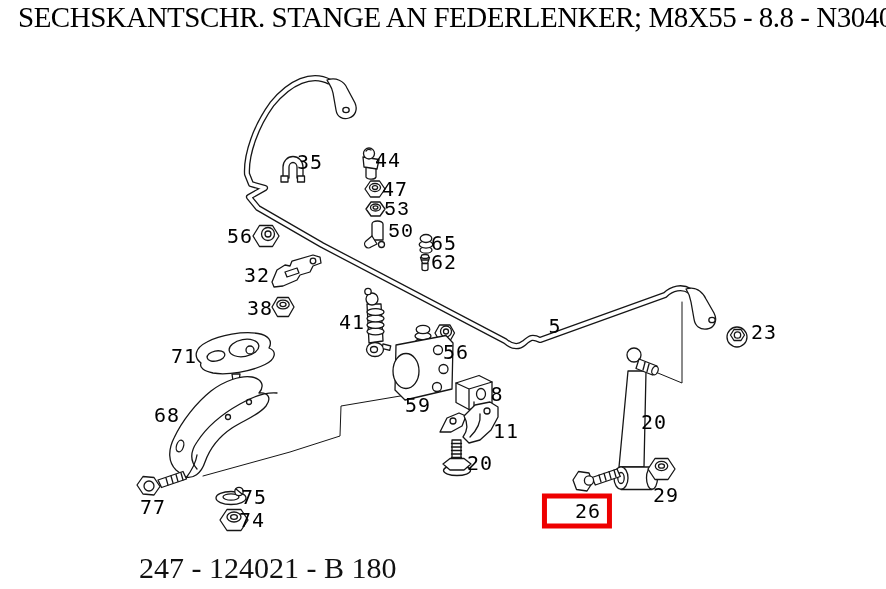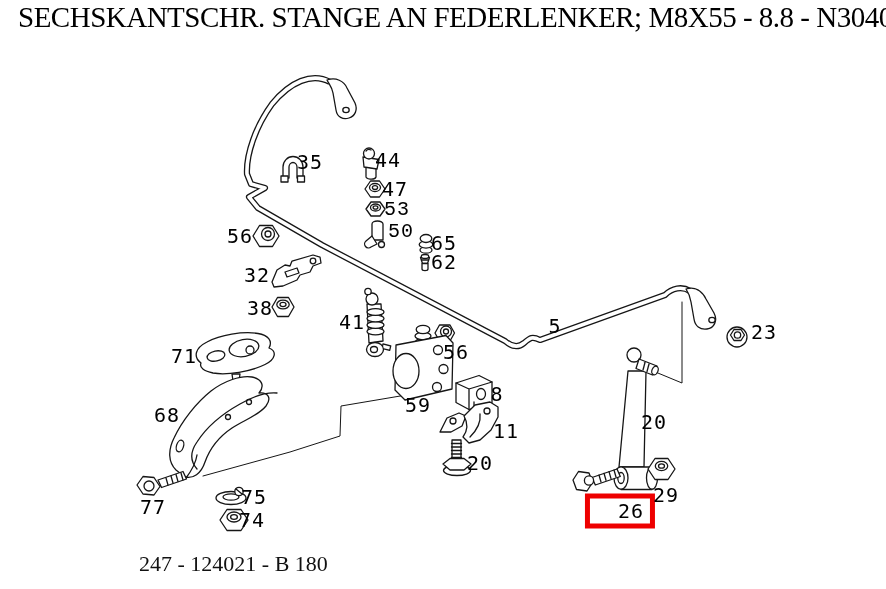--- a/index.html
+++ b/index.html
@@ -1,21 +1,21 @@
 <!DOCTYPE html>
 <html style="--hl: #ee0000;"><head>
 <meta charset="utf-8">
 <style>
   html,body{margin:0;padding:0;background:#ffffff;}
   #app{position:relative;width:886px;height:589px;background:#fff;overflow:hidden;
        font-family:"Liberation Sans",sans-serif;}
   #title{position:absolute;left:18px;top:1px;font-family:"Liberation Serif",serif;
          font-size:29px;letter-spacing:-0.5px;color:#000;white-space:nowrap;}
   #footer{position:absolute;left:139px;top:551px;font-family:"Liberation Serif",serif;
-          font-size:22px;color:#111;white-space:nowrap;}
+          font-size:30px;color:#111;white-space:nowrap;}
   #stage{position:absolute;left:0;top:0;width:886px;height:481px;}
   svg{position:absolute;left:0;top:0;}
   .part{fill:#ffffff;stroke:#161616;stroke-width:1.3;stroke-linejoin:round;stroke-linecap:round;}
   .ln{fill:none;stroke:#161616;stroke-width:1.3;stroke-linejoin:round;stroke-linecap:round;}
   .thin{stroke-width:1;}
   .tube-o{fill:none;stroke:#161616;stroke-width:6.2;stroke-linejoin:round;}
   .tube-i{fill:none;stroke:#ffffff;stroke-width:3.6;stroke-linejoin:round;}
   #labels{position:absolute;left:0;top:0;width:886px;height:589px;pointer-events:none;}
   .label{position:absolute;transform:translate(-50%,-50%);
          font-family:"DejaVu Sans Mono","Liberation Mono",monospace;
@@ -259,20 +259,20 @@
         <div class="label" style="left: 764px; top: 332px;">23</div>
         <div class="label" style="left: 184px; top: 356px;">71</div>
         <div class="label" style="left: 497px; top: 394px;">8</div>
         <div class="label" style="left: 418px; top: 405px;">59</div>
         <div class="label" style="left: 167px; top: 415px;">68</div>
         <div class="label" style="left: 506px; top: 431px;">11</div>
         <div class="label" style="left: 654px; top: 422px;">20</div>
         <div class="label" style="left: 480px; top: 463px;">20</div>
         <div class="label" style="left: 254px; top: 497px;">75</div>
         <div class="label" style="left: 153px; top: 507px;">77</div>
-        <div class="label highlighted" style="left: 620px; top: 511px; padding-left: 28px;">26</div>
+        <div class="label highlighted" style="left: 577px; top: 511px; padding-left: 28px;">26</div>
         <div class="label" style="left: 252px; top: 520px;">74</div>
         <div class="label" style="left: 666px; top: 495px;">29</div>
       </div>
   </div>
 
   <div id="footer">247 - 124021 - B 180</div>
 </div>
 
 </body></html>

